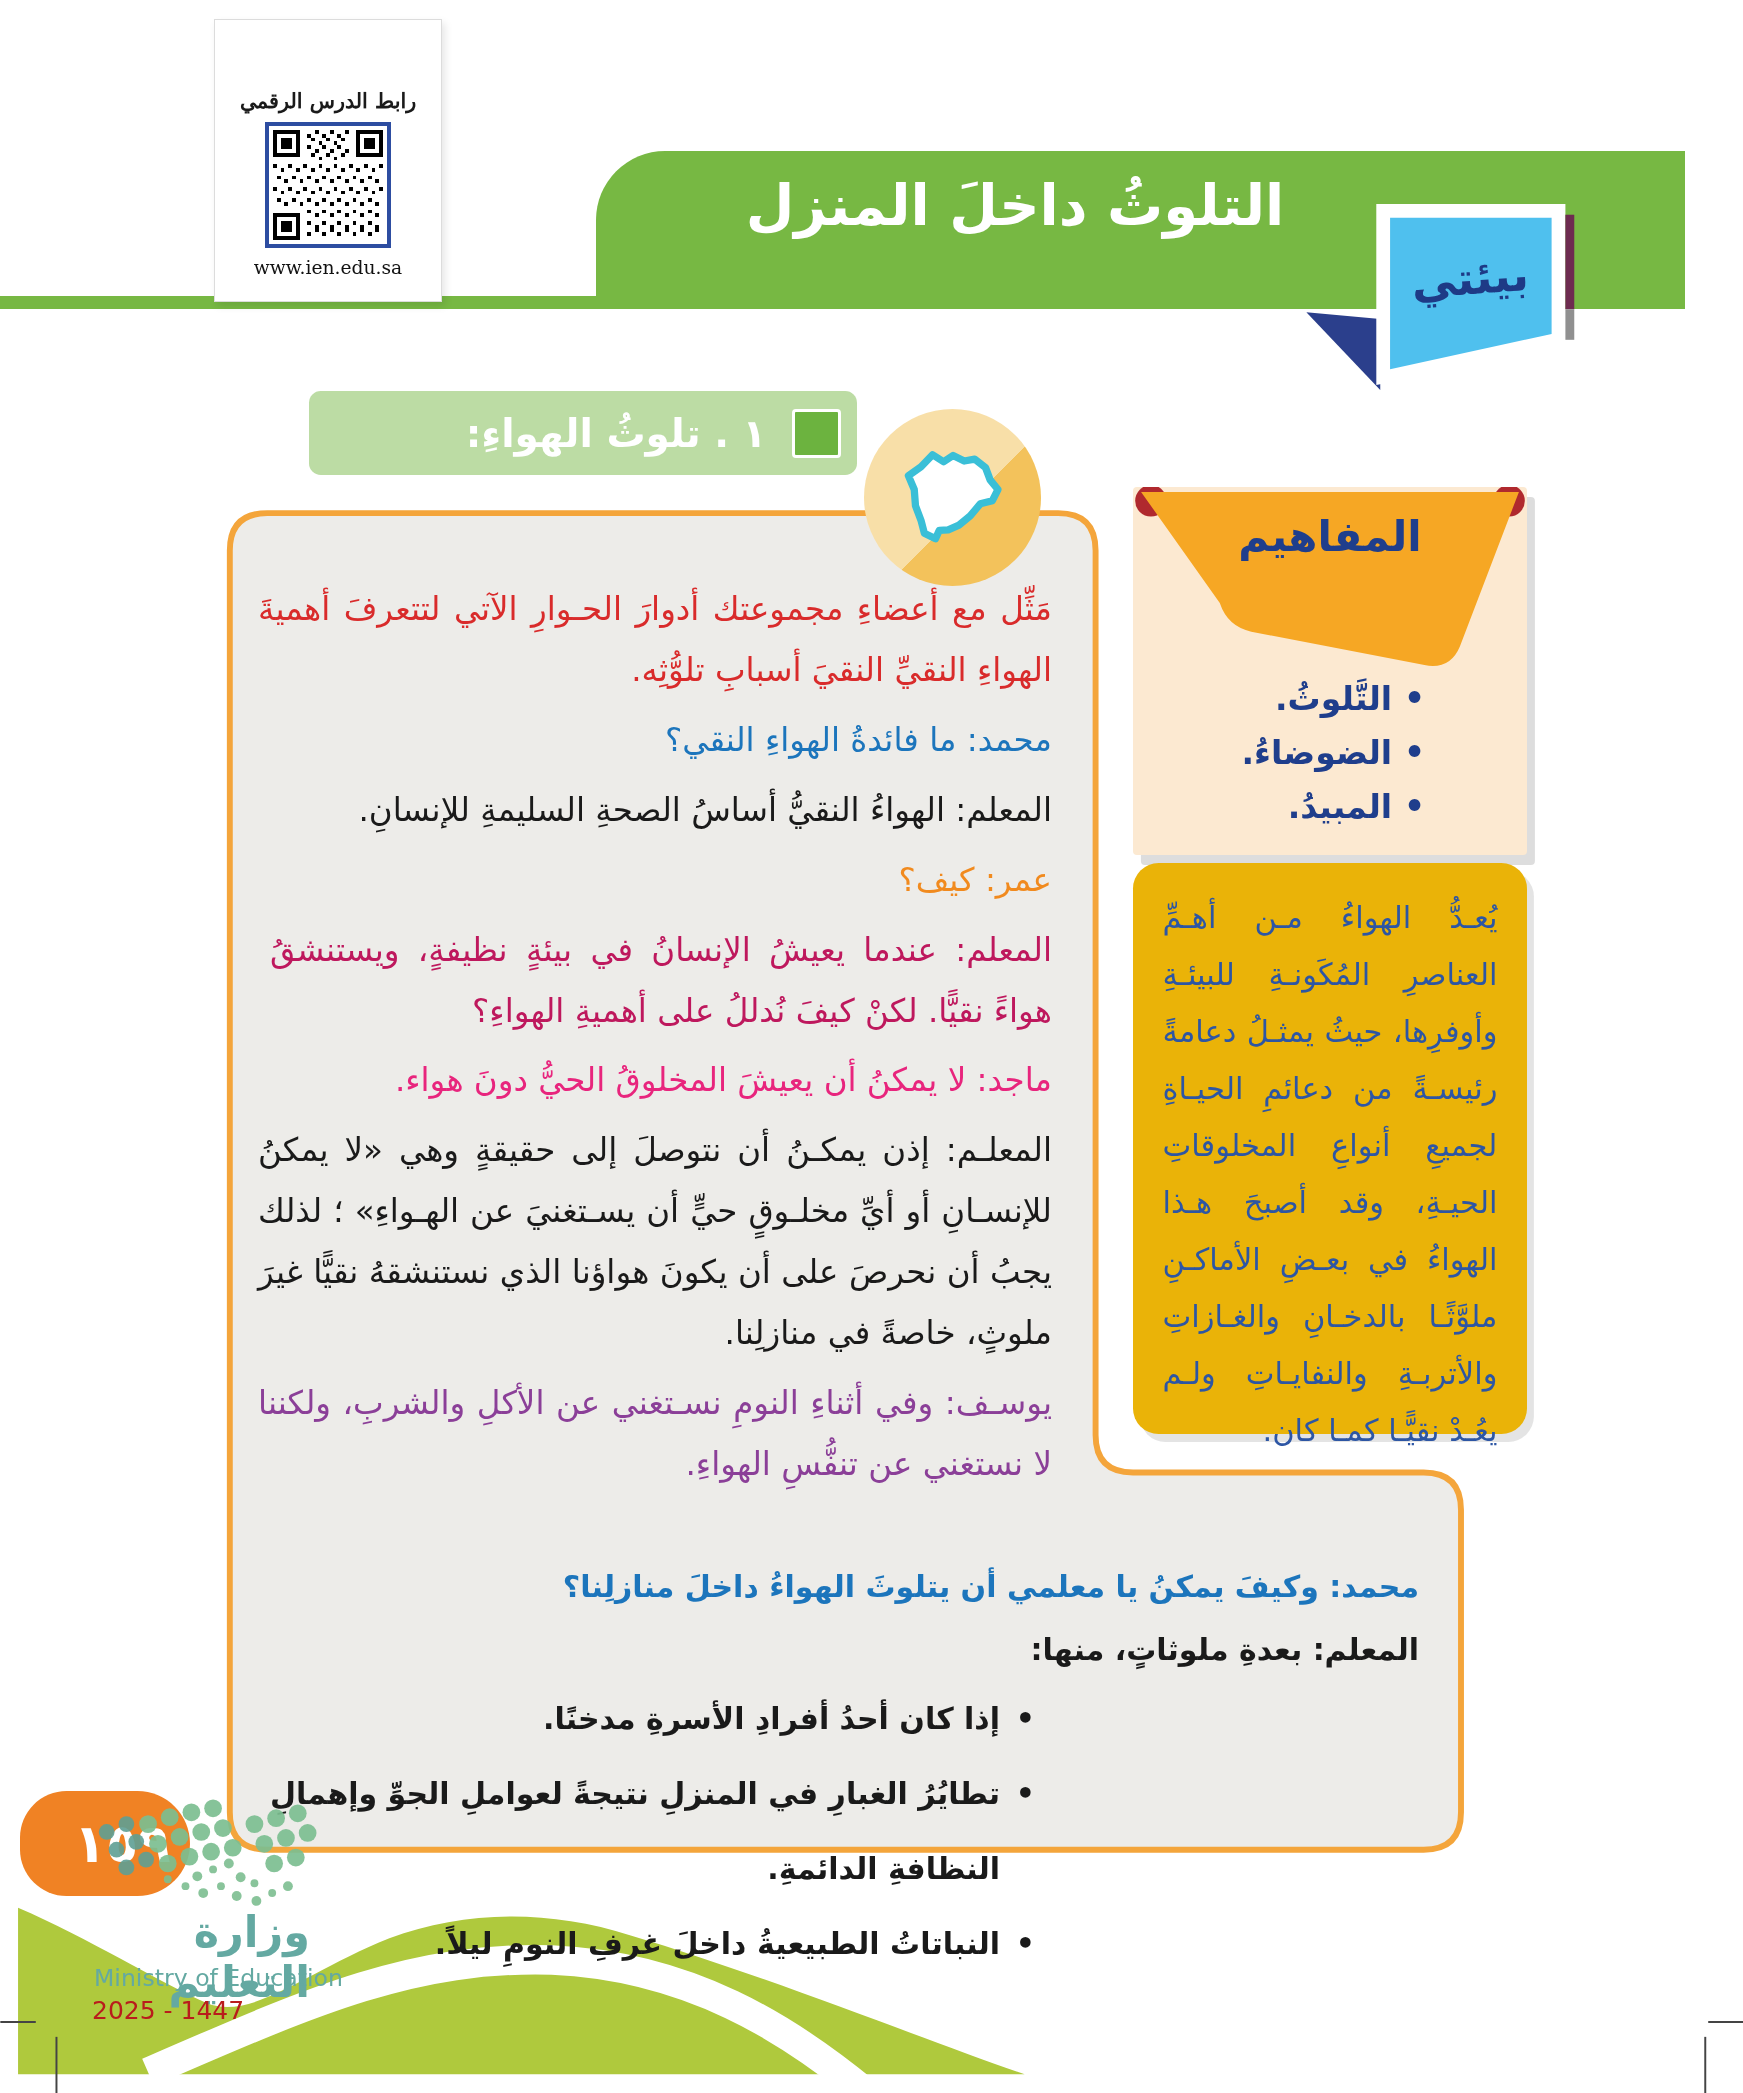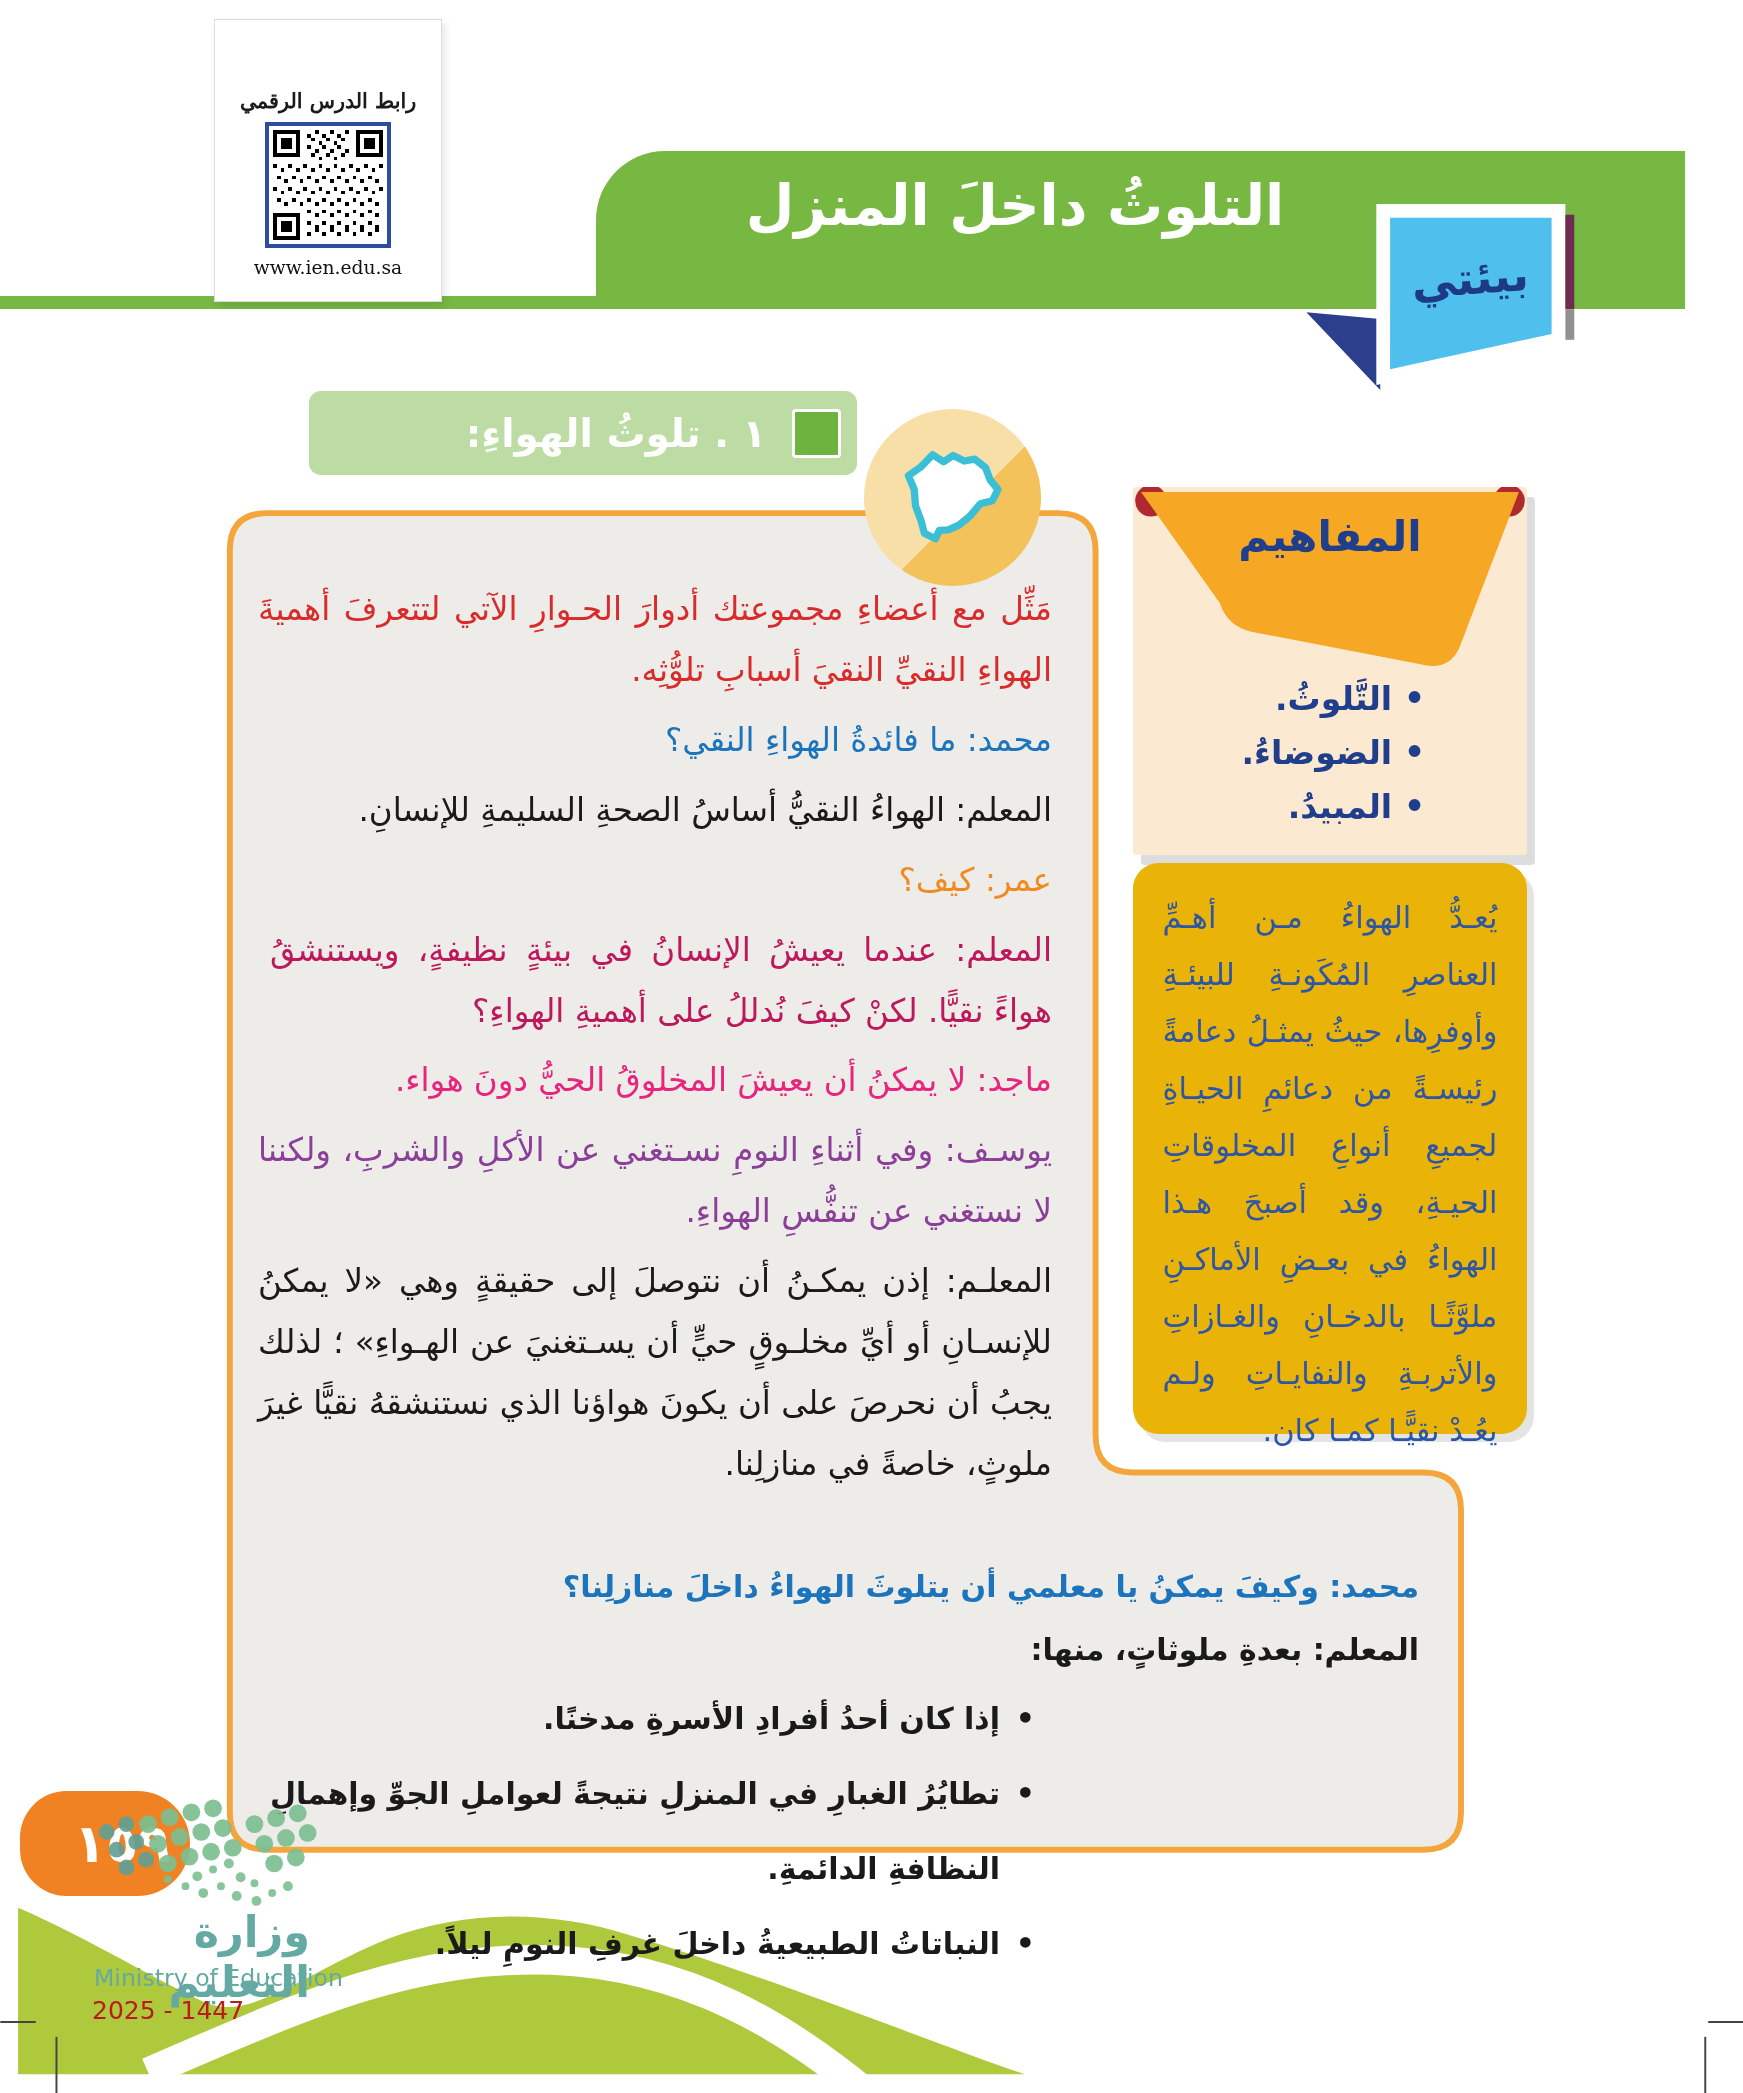--- a/index.html
+++ b/index.html
@@ -127,22 +127,22 @@
     </svg>
   </div>
 
   <div class="abs narrow-col">
     <p style="color: rgb(217, 43, 43);">مَثِّل مع أعضاءِ مجموعتك أدوارَ الحـوارِ الآتي لتتعرفَ أهميةَ الهواءِ النقيِّ النقيَ أسبابِ تلوُّثِه.</p>
     <p style="color: rgb(28, 117, 188);">محمد: ما فائدةُ الهواءِ النقي؟</p>
     <p style="color: rgb(26, 26, 26);">المعلم: الهواءُ النقيُّ أساسُ الصحةِ السليمةِ للإنسانِ.</p>
     <p style="color: rgb(241, 138, 30);">عمر: كيف؟</p>
     <p style="color: #be185d; margin-left: 12px;">المعلم: عندما يعيشُ الإنسانُ في بيئةٍ نظيفةٍ، ويستنشقُ هواءً نقيًّا. لكنْ كيفَ نُدللُ على أهميةِ الهواءِ؟</p>
     <p style="color: rgb(232, 37, 125);">ماجد: لا يمكنُ أن يعيشَ المخلوقُ الحيُّ دونَ هواء.</p>
+    <p style="color: rgb(26, 26, 26);">المعلـم: إذن يمكـنُ أن نتوصلَ إلى حقيقةٍ وهي «لا يمكنُ للإنسـانِ أو أيِّ مخلـوقٍ حيٍّ أن يسـتغنيَ عن الهـواءِ» ؛ لذلك يجبُ أن نحرصَ على أن يكونَ هواؤنا الذي نستنشقهُ نقيًّا غيرَ ملوثٍ، خاصةً في منازلِنا.</p>
     <p style="color: rgb(139, 63, 152);">يوسـف: وفي أثناءِ النومِ نسـتغني عن الأكلِ والشربِ، ولكننا لا نستغني عن تنفُّسِ الهواءِ.</p>
-    <p style="color: rgb(26, 26, 26);">المعلـم: إذن يمكـنُ أن نتوصلَ إلى حقيقةٍ وهي «لا يمكنُ للإنسـانِ أو أيِّ مخلـوقٍ حيٍّ أن يسـتغنيَ عن الهـواءِ» ؛ لذلك يجبُ أن نحرصَ على أن يكونَ هواؤنا الذي نستنشقهُ نقيًّا غيرَ ملوثٍ، خاصةً في منازلِنا.</p>
   </div>
 
   <div class="abs wide-col">
     <p style="color: rgb(28, 117, 188);">محمد: وكيفَ يمكنُ يا معلمي أن يتلوثَ الهواءُ داخلَ منازلِنا؟</p>
     <p style="color: rgb(26, 26, 26);">المعلم: بعدةِ ملوثاتٍ، منها:</p>
     <div class="b-row">
       <span class="dot">•</span>
       <span>إذا كان أحدُ أفرادِ الأسرةِ مدخنًا.</span>
     </div>
     <div class="b-row">

